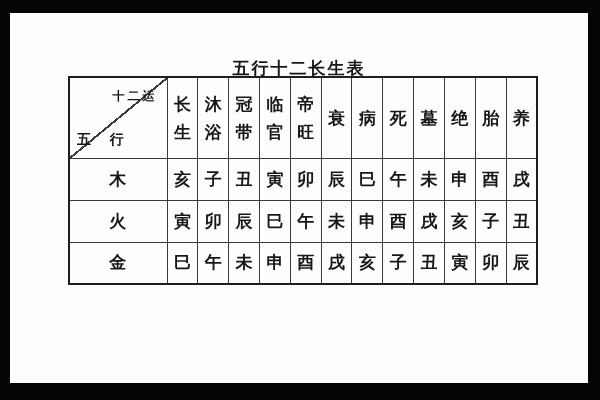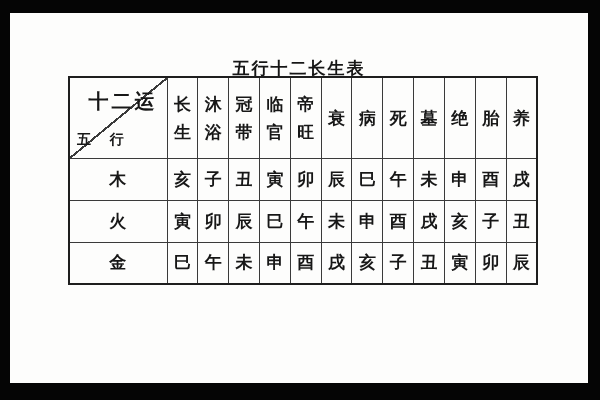--- a/index.html
+++ b/index.html
@@ -58,21 +58,21 @@
     background:
       linear-gradient(to bottom right,
         transparent calc(50% - 1px),
         #3a3a3a calc(50% - 1px),
         #3a3a3a calc(50% + 1px),
         transparent calc(50% + 1px));
   }
   .corner-top-right{
     position:absolute;
     top:10px; right:9px;
-    font-size:20px;
+    font-size:12px;
     letter-spacing:3px;
   }
   .corner-bottom-left{
     position:absolute;
     bottom:9px; left:7px;
     font-size:14px;
     letter-spacing:7px;
   }
   td.row-label{letter-spacing:1px;}
 </style>

